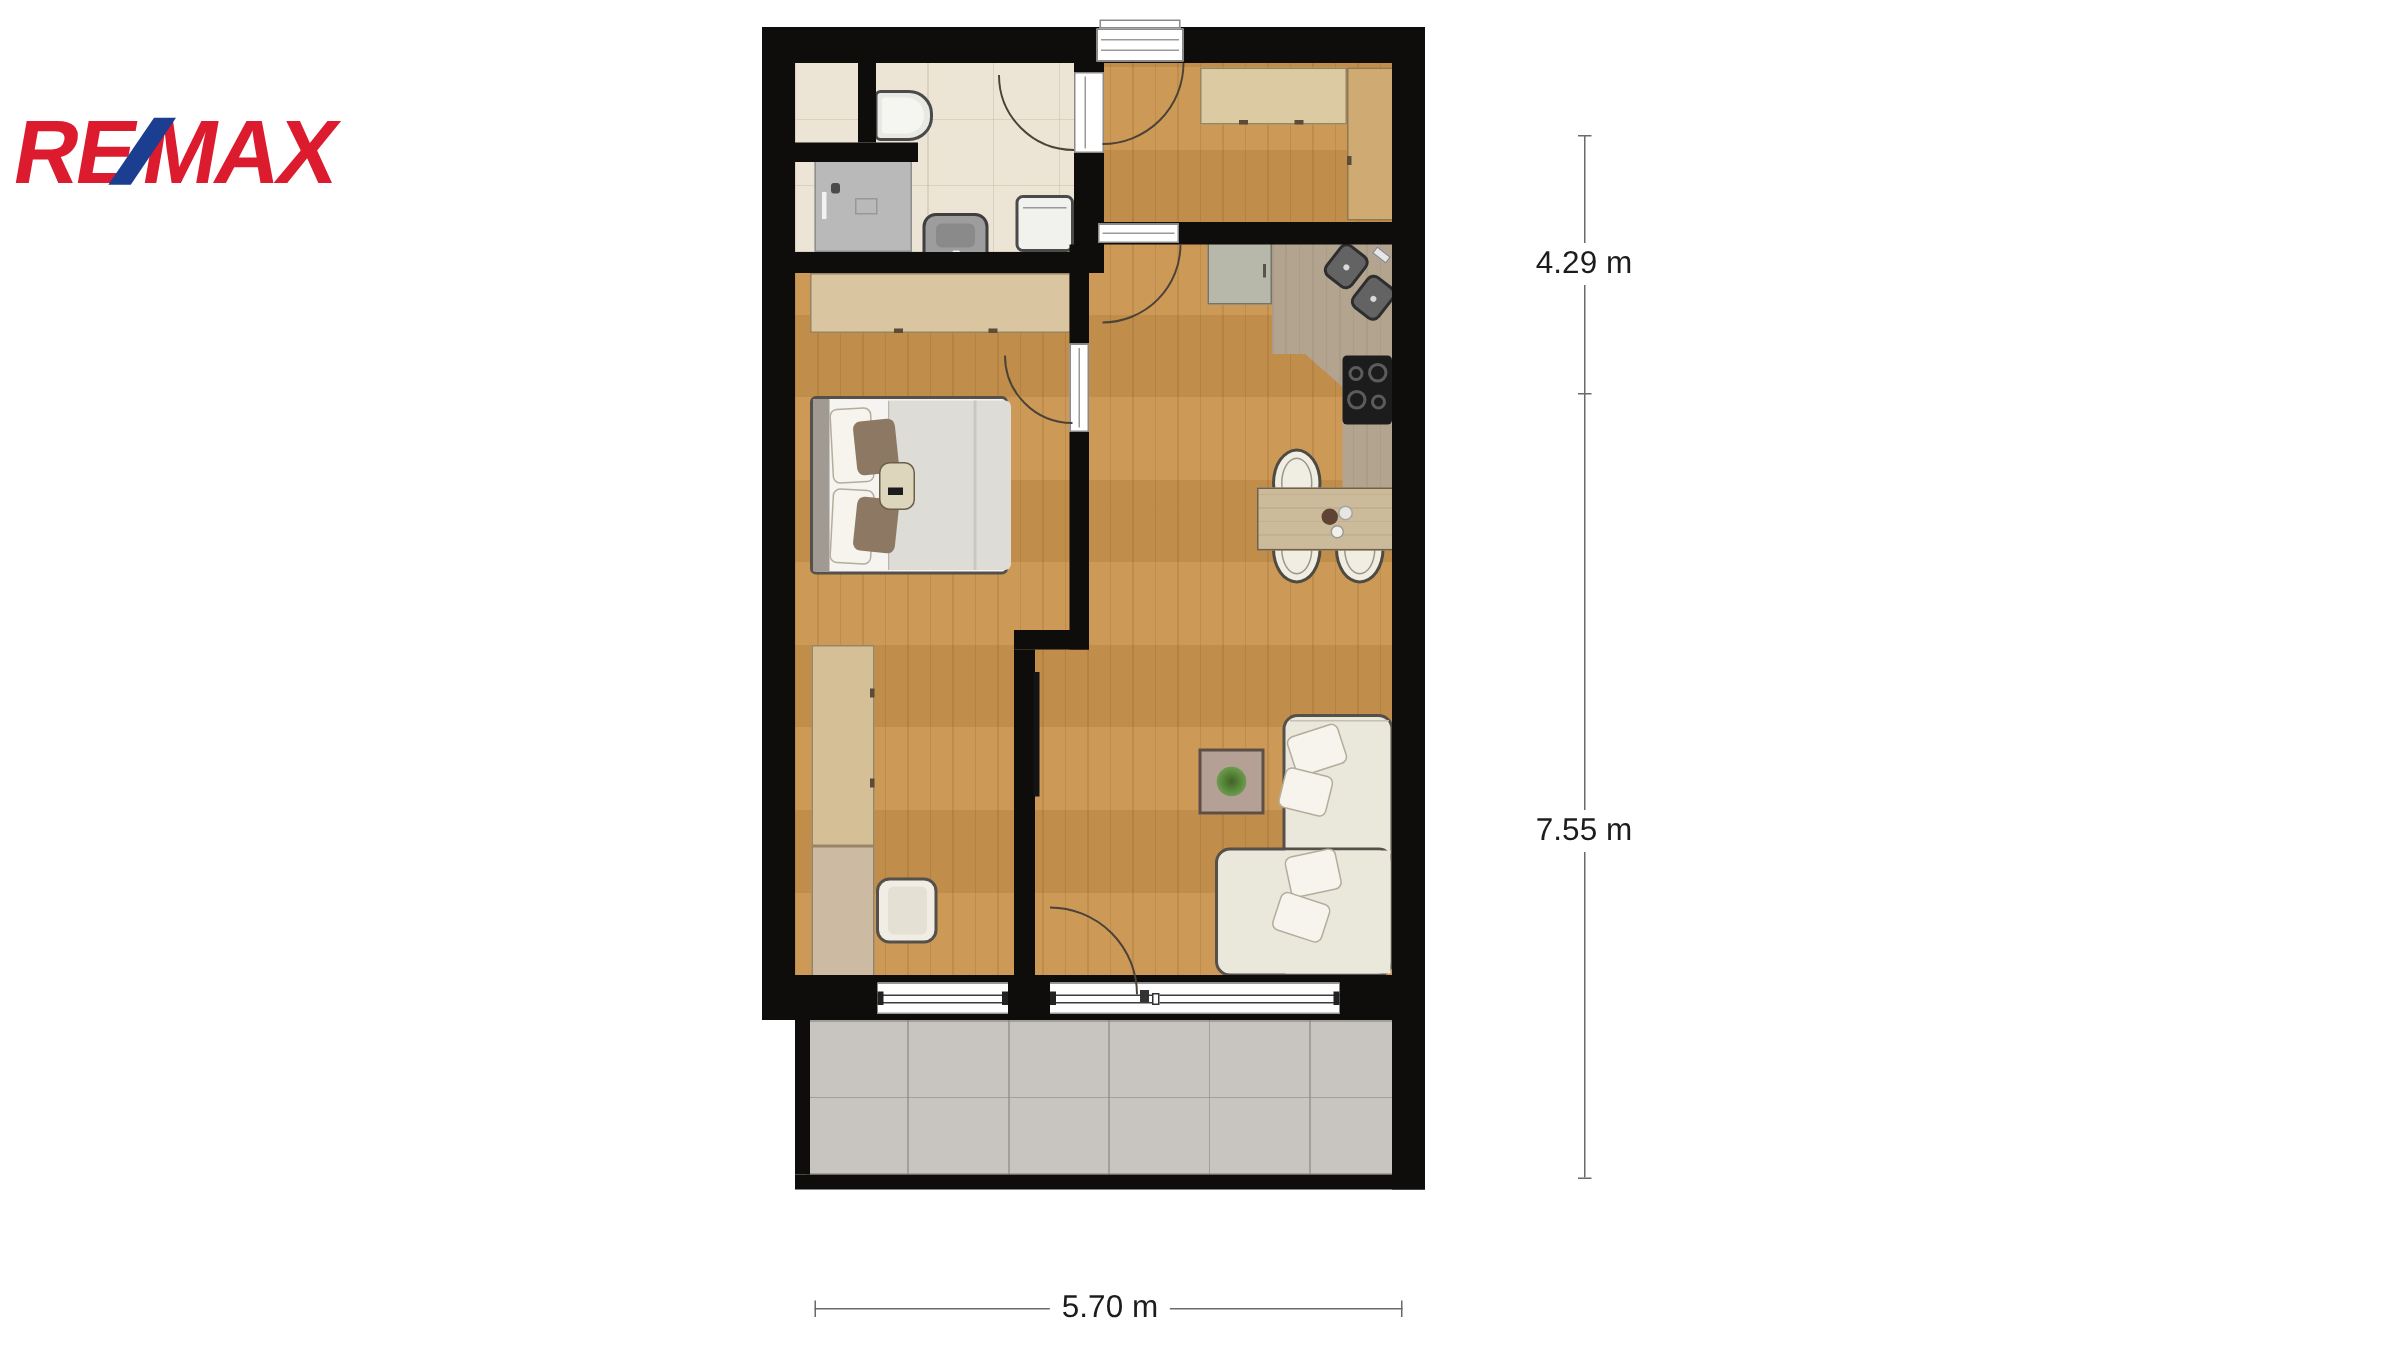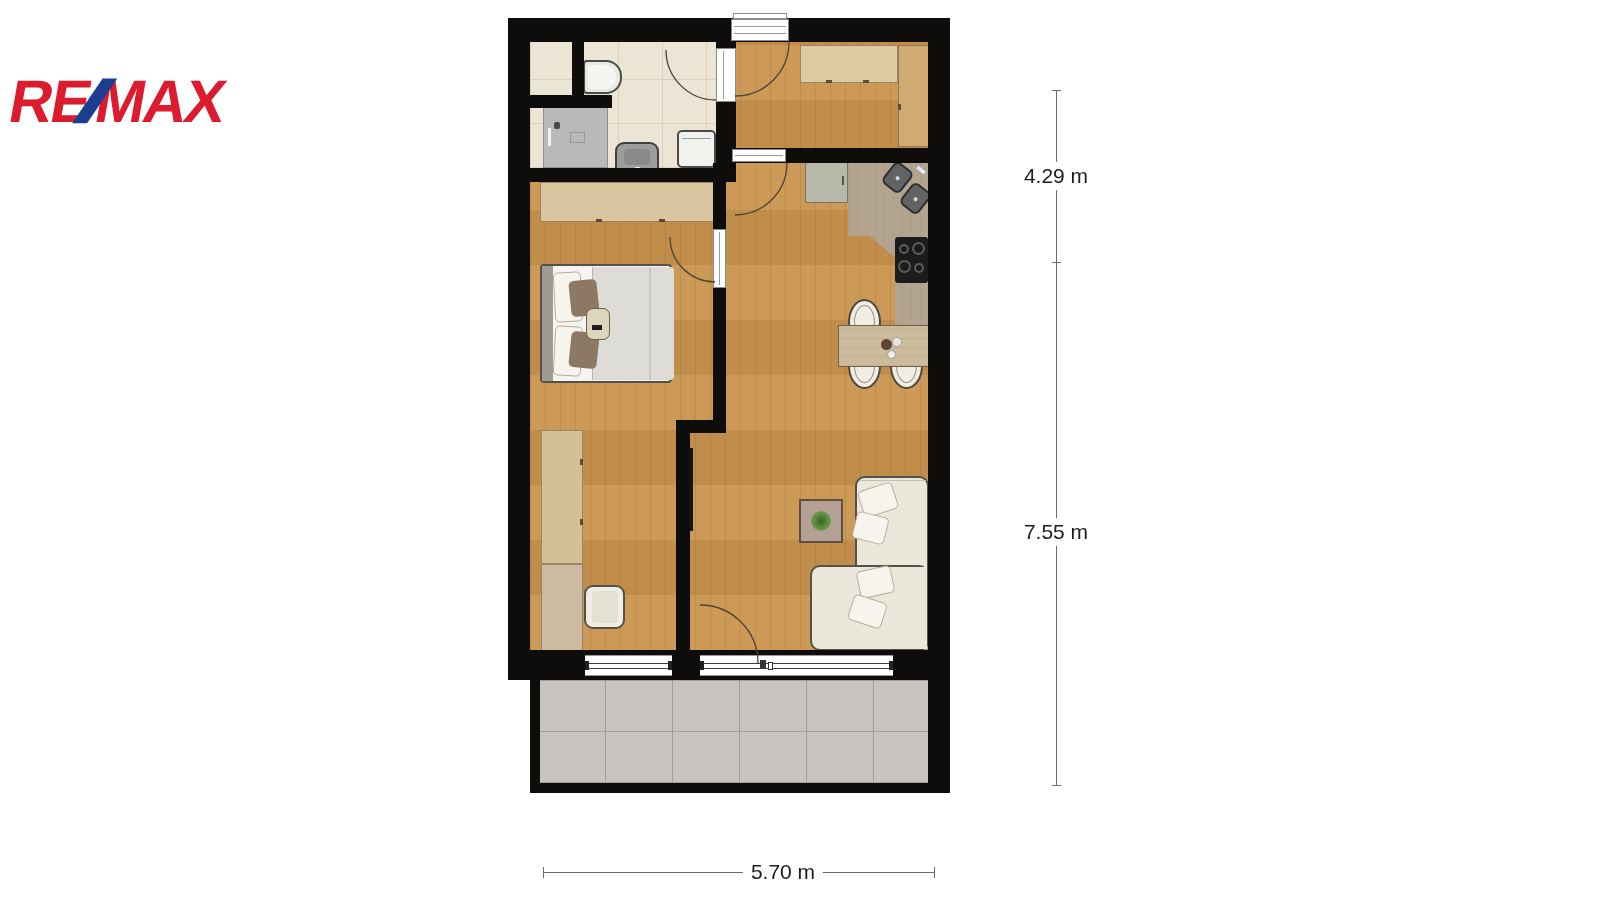--- a/index.html
+++ b/index.html
@@ -203,20 +203,20 @@
       <path d="M 162 219 A 45 45 0 0 0 207 264" fill="none" stroke="#4b4238" stroke-width="1.3"></path>
       <path d="M 192 587 A 58 58 0 0 1 250 645" fill="none" stroke="#4b4238" stroke-width="1.3"></path>
     </svg>
   </div>
 
   <div class="abs dimline" style="left:1056px;top:90px;width:1px;height:695px;"></div>
   <div class="abs dimline" style="left:1052px;top:90px;width:9px;height:1px;"></div>
   <div class="abs dimline" style="left:1052px;top:262px;width:9px;height:1px;"></div>
   <div class="abs dimline" style="left:1052px;top:785px;width:9px;height:1px;"></div>
   <div class="dimlabel" style="left:1056px;top:176px;">4.29 m</div>
-  <div class="dimlabel" style="left:1056px;top:532px;">7.55 m</div>
+  <div class="dimlabel" style="left:1056px;top:554px;">7.55 m</div>
 
   <div class="abs dimline" style="left:543px;top:872px;width:392px;height:1px;"></div>
   <div class="abs dimline" style="left:543px;top:867px;width:1px;height:11px;"></div>
   <div class="abs dimline" style="left:934px;top:867px;width:1px;height:11px;"></div>
-  <div class="dimlabel" style="left:783px;top:872px;">5.70 m</div>
+  <div class="dimlabel" style="left:740px;top:872px;">5.70 m</div>
 
 </div>
 
 </body></html>

